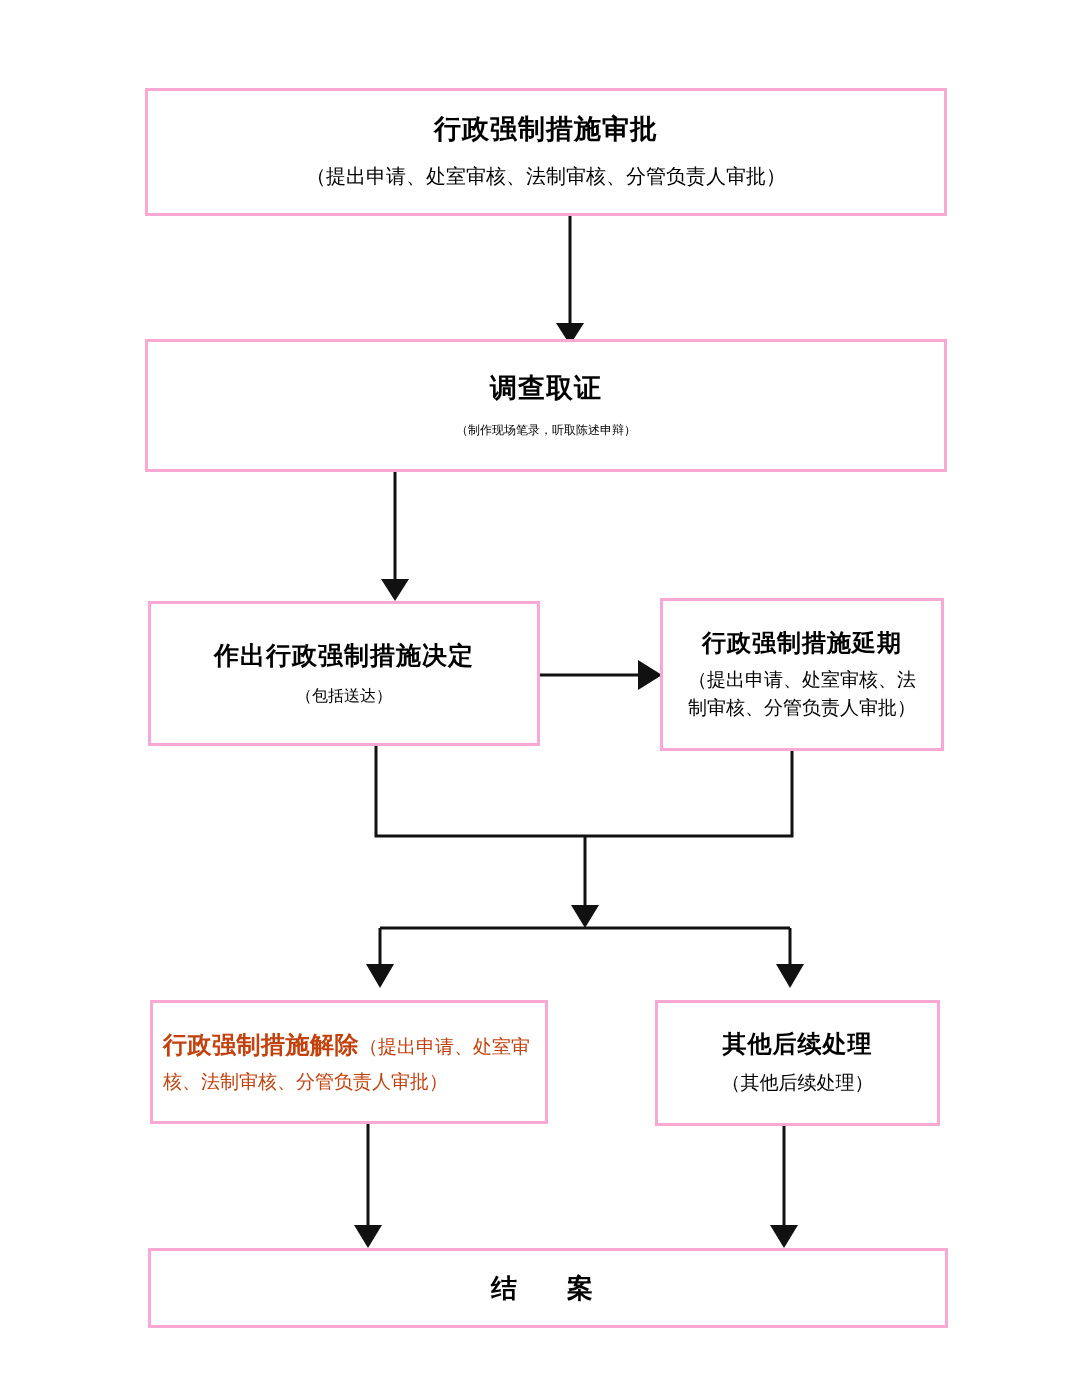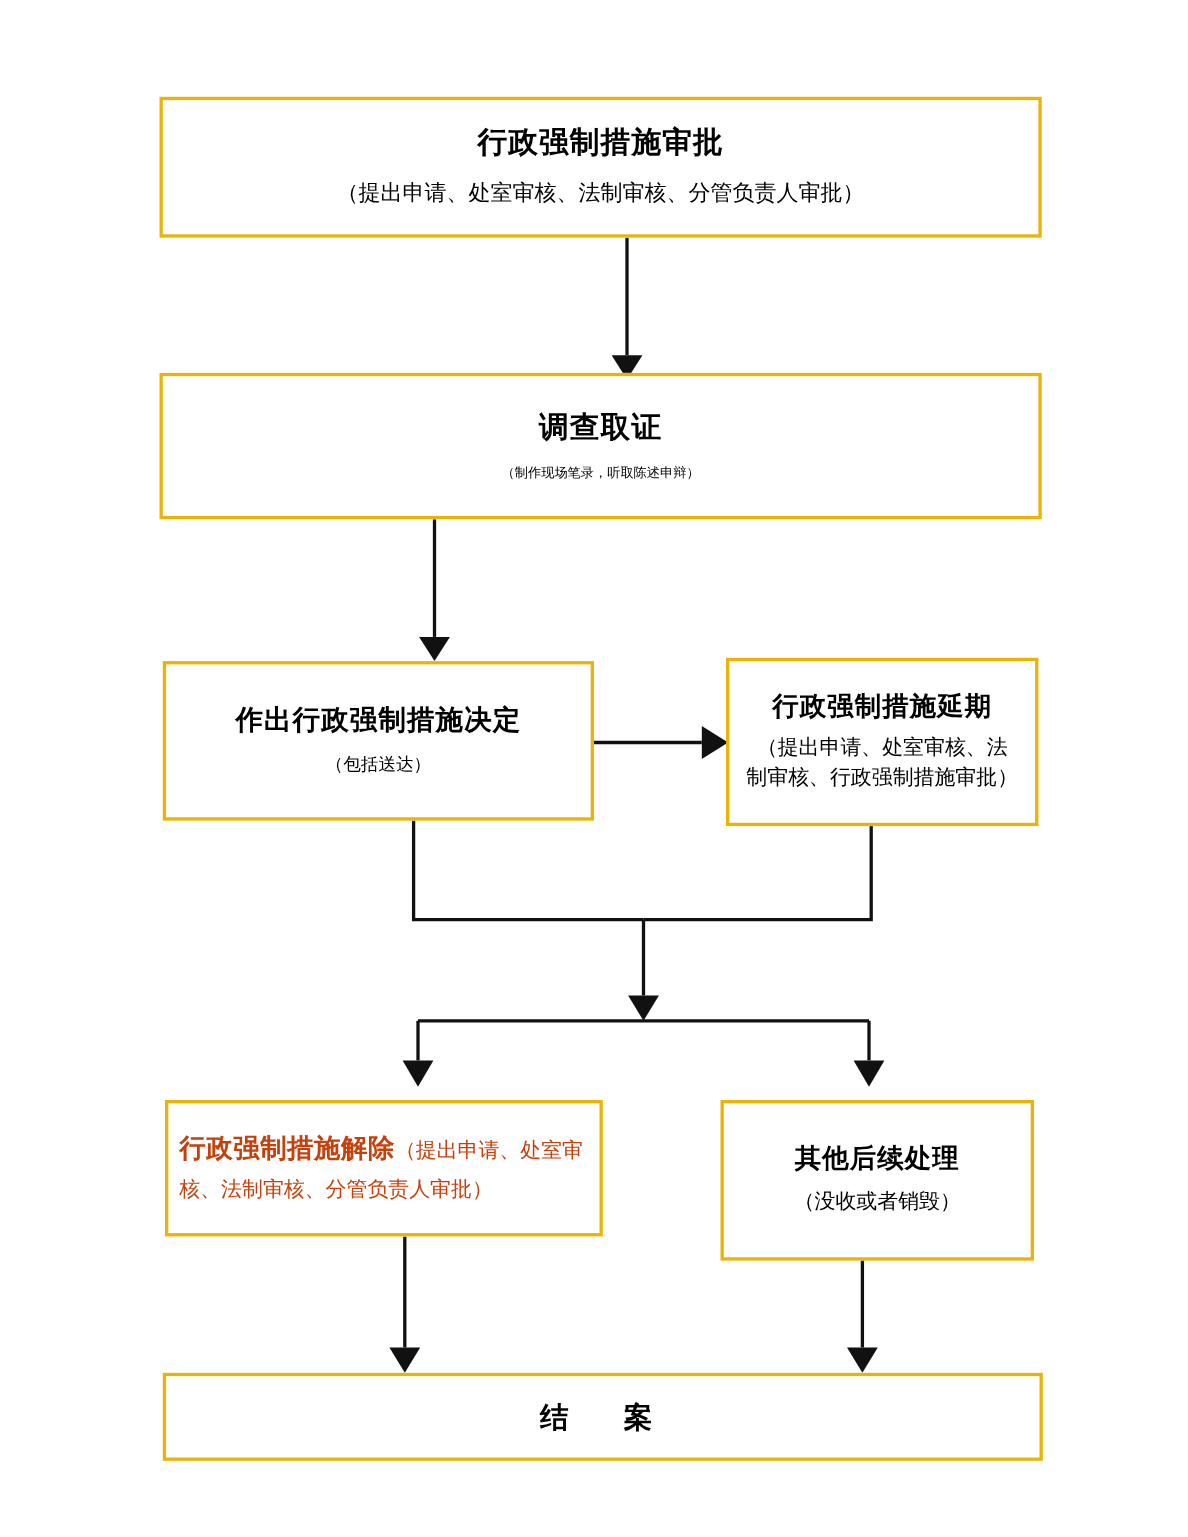--- a/index.html
+++ b/index.html
@@ -11,21 +11,21 @@
     position: relative;
     width: 1080px;
     height: 1397px;
     background: #ffffff;
     font-family: "Liberation Sans", "DejaVu Sans", sans-serif;
     overflow: hidden;
   }
   .node {
     position: absolute;
     box-sizing: border-box;
-    border: 3px solid #eab308;
+    border: 3px solid #f9a8d4;
     background: #ffffff;
     display: flex;
     flex-direction: column;
     align-items: center;
     justify-content: center;
     text-align: center;
   }
   .title {
     font-weight: bold;
     color: #000000;
@@ -56,21 +56,21 @@
   #node-extension { left: 660px; top: 598px; width: 284px; height: 153px; padding: 16px 12px; }
   #node-extension .title { font-size: 24px; margin-bottom: 8px; }
   #node-extension .sub   { font-size: 19px; }
 
   
   #node-release { left: 150px; top: 1000px; width: 398px; height: 124px; padding: 0 10px; }
   #node-release .mixed { font-size: 19px; line-height: 1.7; color: #c2410c; text-align: left; }
   #node-release .mixed .strong { font-weight: bold; font-size: 24px; letter-spacing: 0.5px; }
 
   
-  #node-followup { left: 655px; top: 1000px; width: 285px; height: 146px; }
+  #node-followup { left: 655px; top: 1000px; width: 285px; height: 126px; }
   #node-followup .title { font-size: 24px; margin-bottom: 10px; }
   #node-followup .sub   { font-size: 19px; }
 
   
   #node-close { left: 148px; top: 1248px; width: 800px; height: 80px; }
   #node-close .title { font-size: 26px; letter-spacing: 12px; }
 
   #connectors {
     position: absolute;
     left: 0; top: 0;
@@ -155,29 +155,29 @@
   </div>
 
   <div class="node" id="node-decision">
     <div class="title">作出行政强制措施决定</div>
     <div class="sub">（包括送达）</div>
   </div>
 
   <div class="node" id="node-extension">
     <div class="title">行政强制措施延期</div>
     <div class="sub">（提出申请、处室审核、法</div>
-    <div class="sub">制审核、行政强制措施审批）</div>
+    <div class="sub">制审核、分管负责人审批）</div>
   </div>
 
   <div class="node" id="node-release">
     <div class="mixed"><span class="strong">行政强制措施解除</span><span>（提出申请、处室审核、法制审核、分管负责人审批）</span></div>
   </div>
 
   <div class="node" id="node-followup">
     <div class="title">其他后续处理</div>
-    <div class="sub">（没收或者销毁）</div>
+    <div class="sub">（其他后续处理）</div>
   </div>
 
   <div class="node" id="node-close">
     <div class="title">结　案</div>
   </div>
 
 </div>
 
 </body></html>

